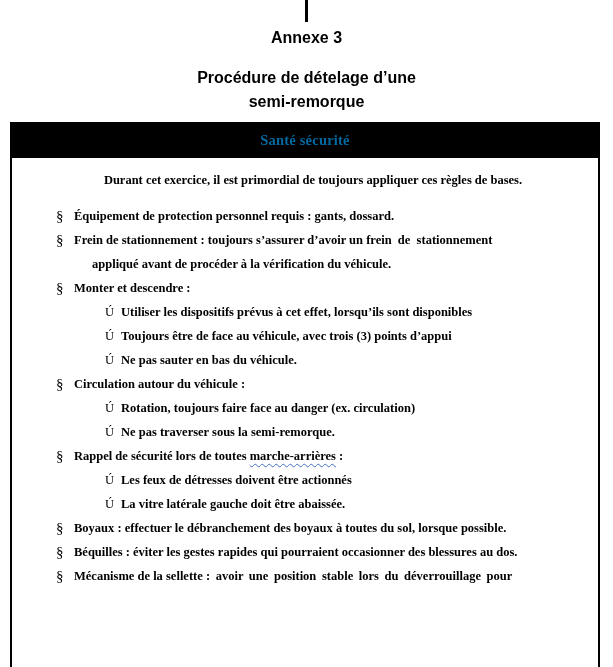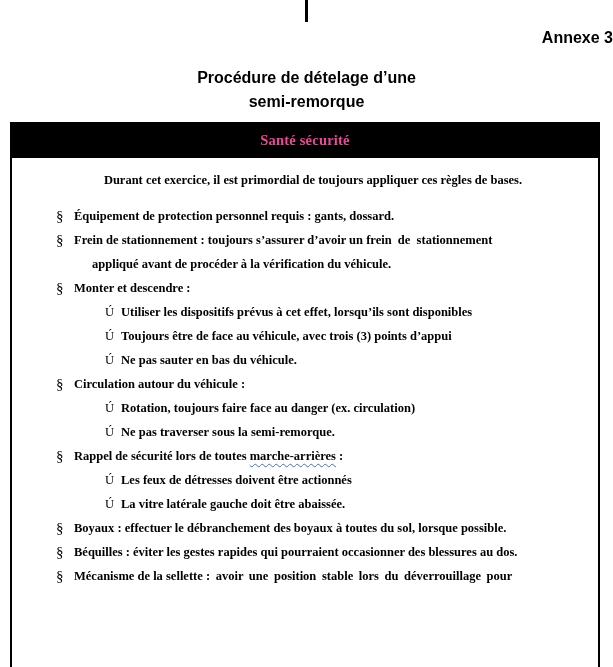--- a/index.html
+++ b/index.html
@@ -16,21 +16,21 @@
   .top-tick {
     position: absolute;
     left: 305px;
     top: 0;
     width: 3px;
     height: 22px;
     background: #000000;
   }
   .annex {
     margin-top: 28px;
-    text-align: right;
+    text-align: center;
     font-family: "Liberation Sans", sans-serif;
     font-weight: bold;
     font-size: 16px;
     line-height: 20px;
   }
   .doc-title {
     margin-top: 18px;
     text-align: center;
     font-family: "Liberation Sans", sans-serif;
     font-weight: bold;
@@ -43,21 +43,21 @@
     top: 122px;
     width: 590px;
     height: 545px;
     border-left: 2px solid #000000;
     border-right: 2px solid #000000;
     overflow: hidden;
   }
   .banner {
     height: 36px;
     background: #000000;
-    color: #ec4899;
+    color: #0369a1;
     text-align: center;
     font-weight: bold;
     font-size: 14.5px;
     line-height: 36px;
     letter-spacing: 0.2px;
   }
   .content {
     padding: 14px 28px 0 44px;
     font-size: 12.5px;
   }

